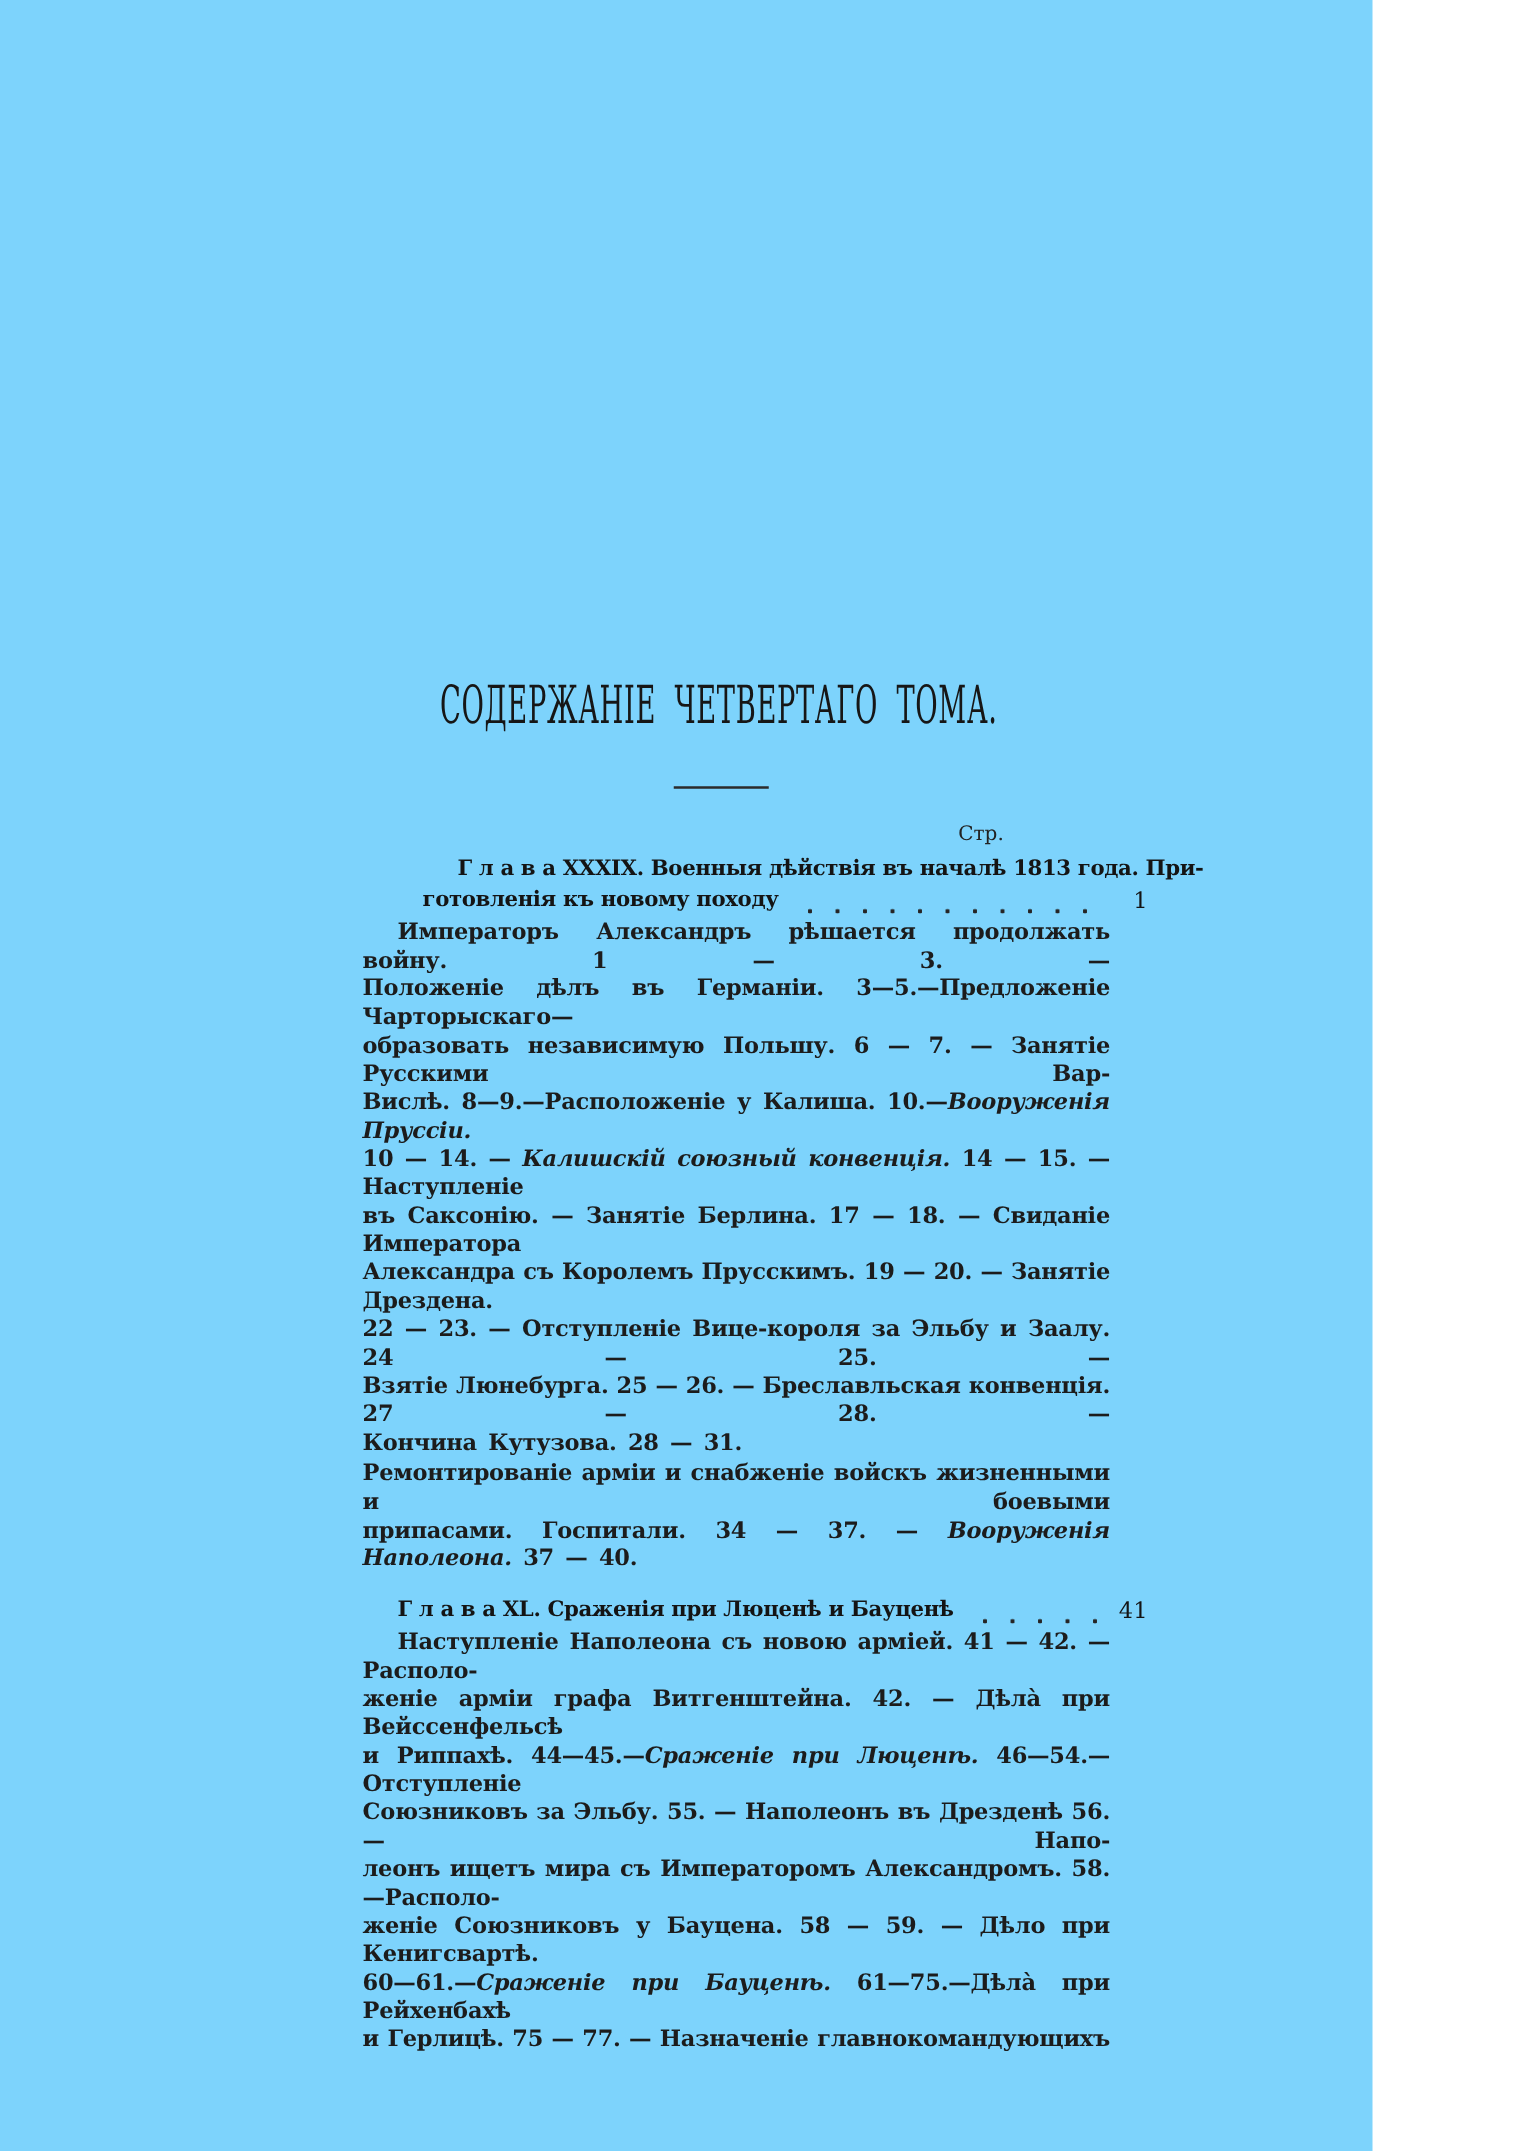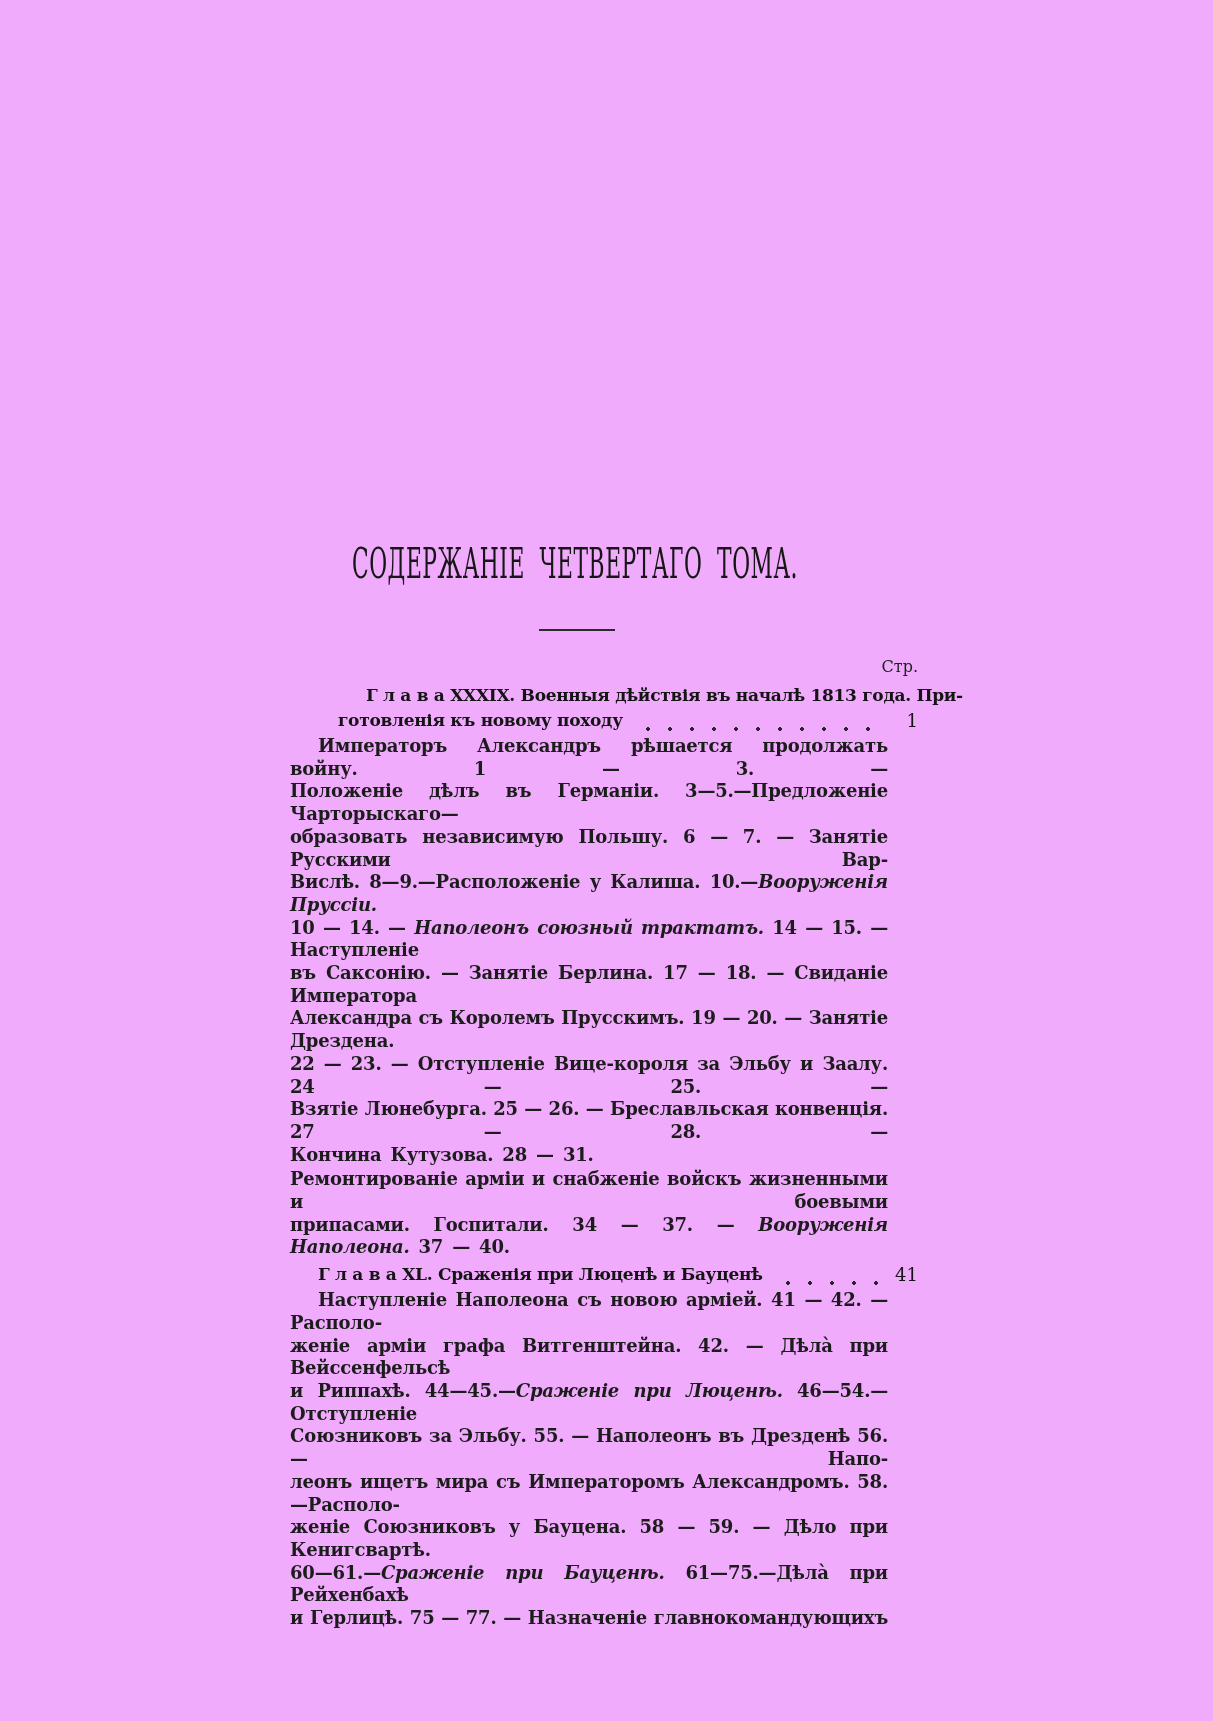--- a/index.html
+++ b/index.html
@@ -1,20 +1,20 @@
 <!DOCTYPE html>
 <html><head>
 <meta charset="utf-8">
 <style>
   html, body { margin: 0; padding: 0; background: #ffffff; }
   .page {
     position: relative;
-    width: 1213px;
+    width: 1098px;
     height: 1721px;
-    background: #f0abfc;
+    background: #7dd3fc;
     color: #1e1e1e;
     font-family: "DejaVu Serif", "Liberation Serif", serif;
     overflow: hidden;
   }
   .title {
     position: absolute;
     top: 541px;
     left: 0;
     width: 1150px;
     text-align: center;
@@ -49,21 +49,21 @@
     font-size: 18px;
     line-height: 22.7px;
     letter-spacing: -0.2px;
     color: #1c1c1c;
   }
   .heading {
     font-weight: bold;
     font-size: 17px;
     letter-spacing: -0.3px;
     line-height: 25px;
-    margin-top: 3px;
+    margin-top: 17px;
     color: #141414;
   }
   .heading:first-child { margin-top: 0; margin-left: 48px; }
   .h-line.just {
     text-align: justify;
     text-align-last: justify;
     padding-right: 30px;
   }
   .h-line.just.ind { text-indent: 28px; }
   .h-line.flex {
@@ -116,21 +116,21 @@
           <span class="h-text">готовленія къ новому походу</span>
           <span class="leader"></span>
           <span class="pg">1</span>
         </div>
       </div>
       <div class="para">
         <div class="b-line ind"><span class="rn">Императоръ Александръ рѣшается продолжать войну. 1 — 3. —</span></div>
         <div class="b-line"><span class="rn">Положеніе дѣлъ въ Германіи. 3—5.—Предложеніе Чарторыскаго—</span></div>
         <div class="b-line"><span class="rn">образовать независимую Польшу. 6 — 7. — Занятіе Русскими Вар-</span></div>
         <div class="b-line"><span class="rn">Вислѣ. 8—9.—Расположеніе у Калиша. 10.—</span><span class="it">Вооруженія Пруссіи.</span></div>
-        <div class="b-line"><span class="rn">10 — 14. — </span><span class="it">Наполеонъ союзный трактатъ.</span><span class="rn"> 14 — 15. — Наступленіе</span></div>
+        <div class="b-line"><span class="rn">10 — 14. — </span><span class="it">Калишскій союзный конвенція.</span><span class="rn"> 14 — 15. — Наступленіе</span></div>
         <div class="b-line"><span class="rn">въ Саксонію. — Занятіе Берлина. 17 — 18. — Свиданіе Императора</span></div>
         <div class="b-line"><span class="rn">Александра съ Королемъ Прусскимъ. 19 — 20. — Занятіе Дрездена.</span></div>
         <div class="b-line"><span class="rn">22 — 23. — Отступленіе Вице-короля за Эльбу и Заалу. 24 — 25. —</span></div>
         <div class="b-line"><span class="rn">Взятіе Люнебурга. 25 — 26. — Бреславльская конвенція. 27 — 28. —</span></div>
         <div class="b-line last"><span class="rn">Кончина Кутузова. 28 — 31.</span></div>
       </div>
       <div class="para">
         <div class="b-line"><span class="rn">Ремонтированіе арміи и снабженіе войскъ жизненными и боевыми</span></div>
         <div class="b-line last"><span class="rn">припасами. Госпитали. 34 — 37. — </span><span class="it">Вооруженія Наполеона.</span><span class="rn"> 37 — 40.</span></div>
       </div>

